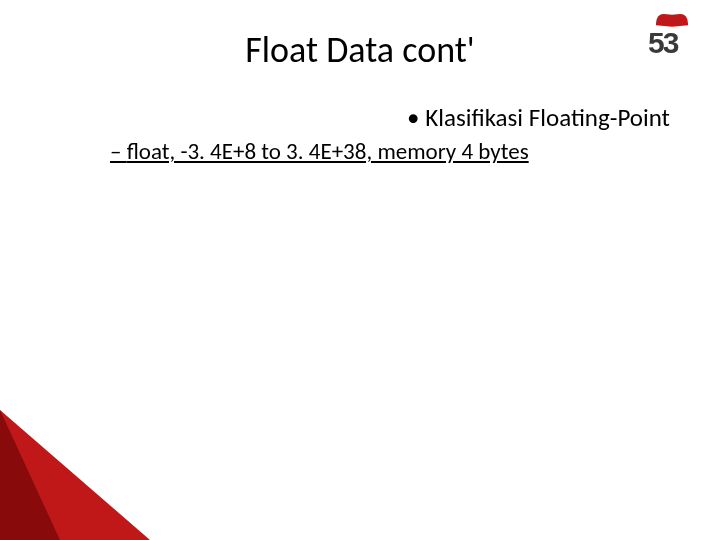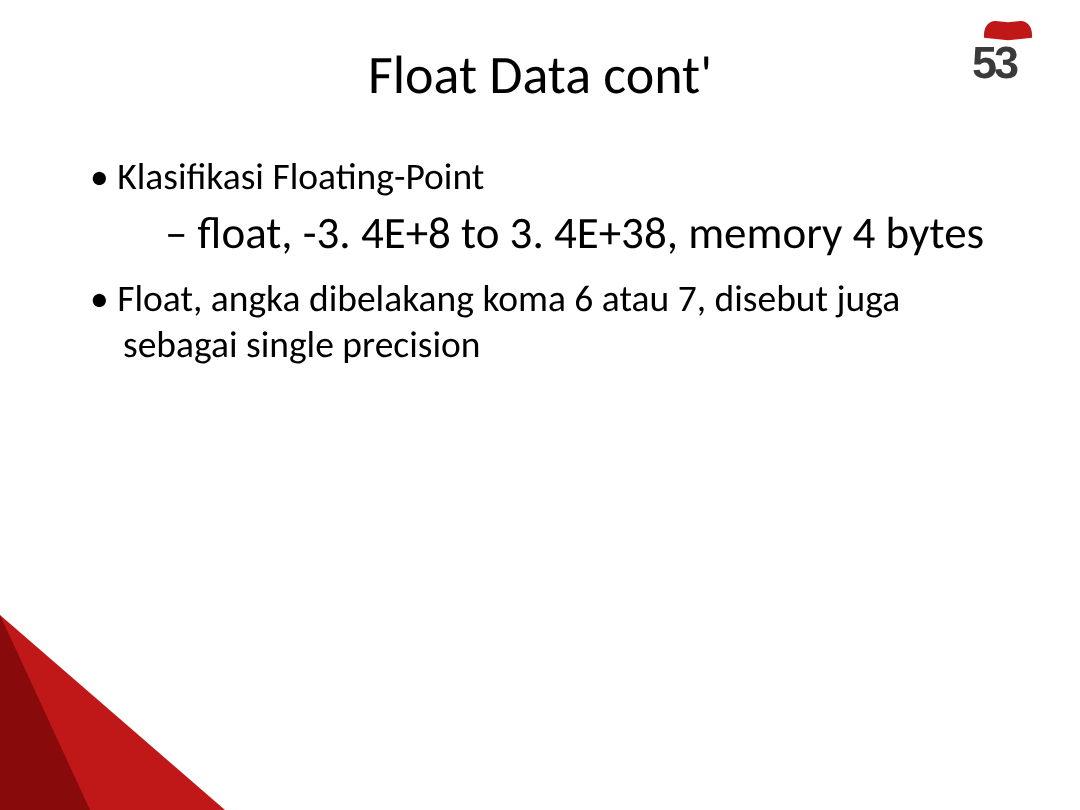--- a/index.html
+++ b/index.html
@@ -26,30 +26,32 @@
   .title .italic { }
   .content {
     font-size: 25px;
     line-height: 1.25;
   }
   .l1 {
     margin-left: 10px;
     text-indent: -22px;
     padding-left: 22px;
     margin-bottom: 4px;
+    text-align: right;
   }
   .l1::before {
     content: "• ";
   }
   .l2 {
-    font-size: 30px;
+    font-size: 23px;
     margin-left: 60px;
     text-indent: -20px;
     padding-left: 20px;
     margin-bottom: 2px;
+    text-decoration: underline;
   }
   .l2::before {
     content: "– ";
   }
   .gap { height: 6px; }
 
   .logo {
     position: absolute;
     top: 14px;
     right: 22px;
@@ -115,18 +117,17 @@
   </div>
 
   <h1 class="title">
     <span>Float Data </span><span class="italic">cont'</span>
   </h1>
 
   <div class="content">
     <div class="l1"><span>Klasifikasi Floating-Point</span></div>
     <div class="l2"><span>float, -3. 4E+8 to 3. 4E+38, memory 4 bytes</span></div>
     <div class="gap"></div>
-    <div class="l1"><span>Float, angka dibelakang koma 6 atau 7, disebut juga sebagai single precision</span></div>
   </div>
 
   <div class="corner"></div>
   <div class="corner-dark"></div>
 </div>
 
 </body></html>

